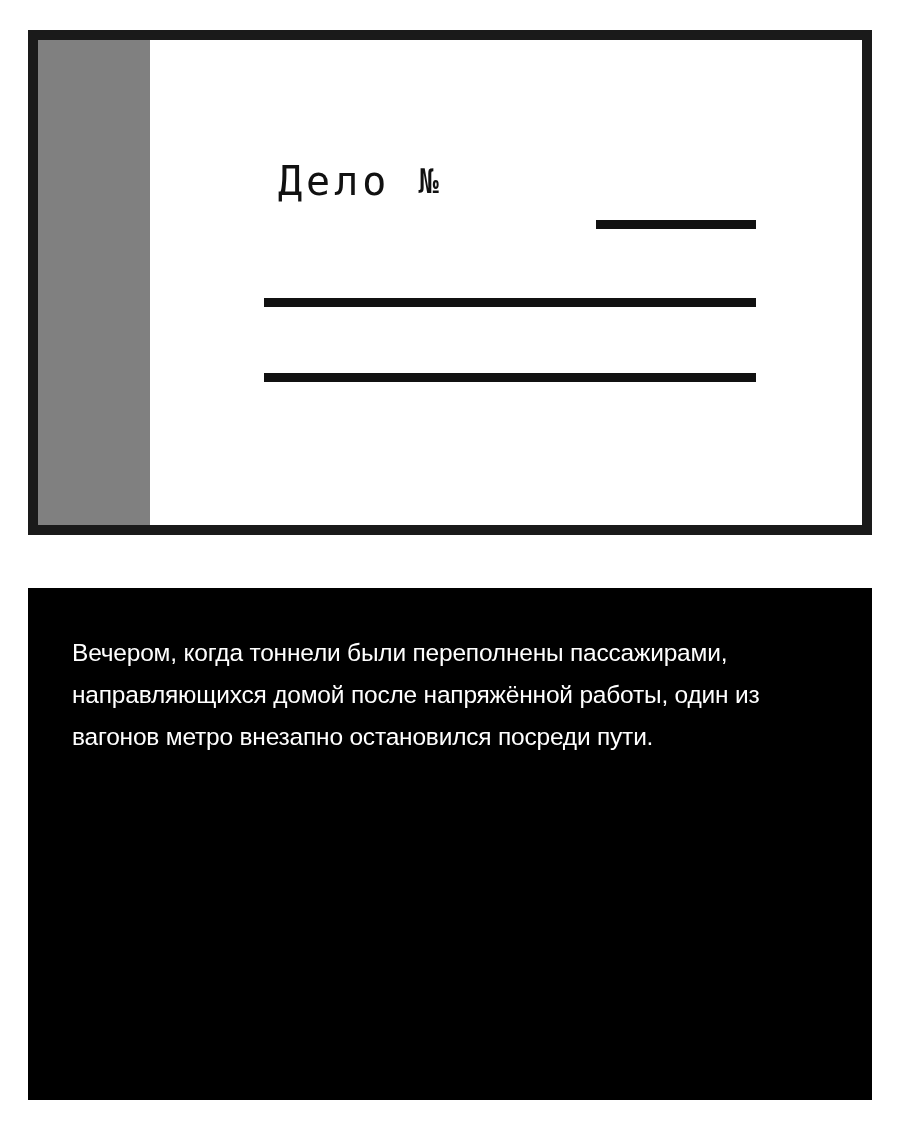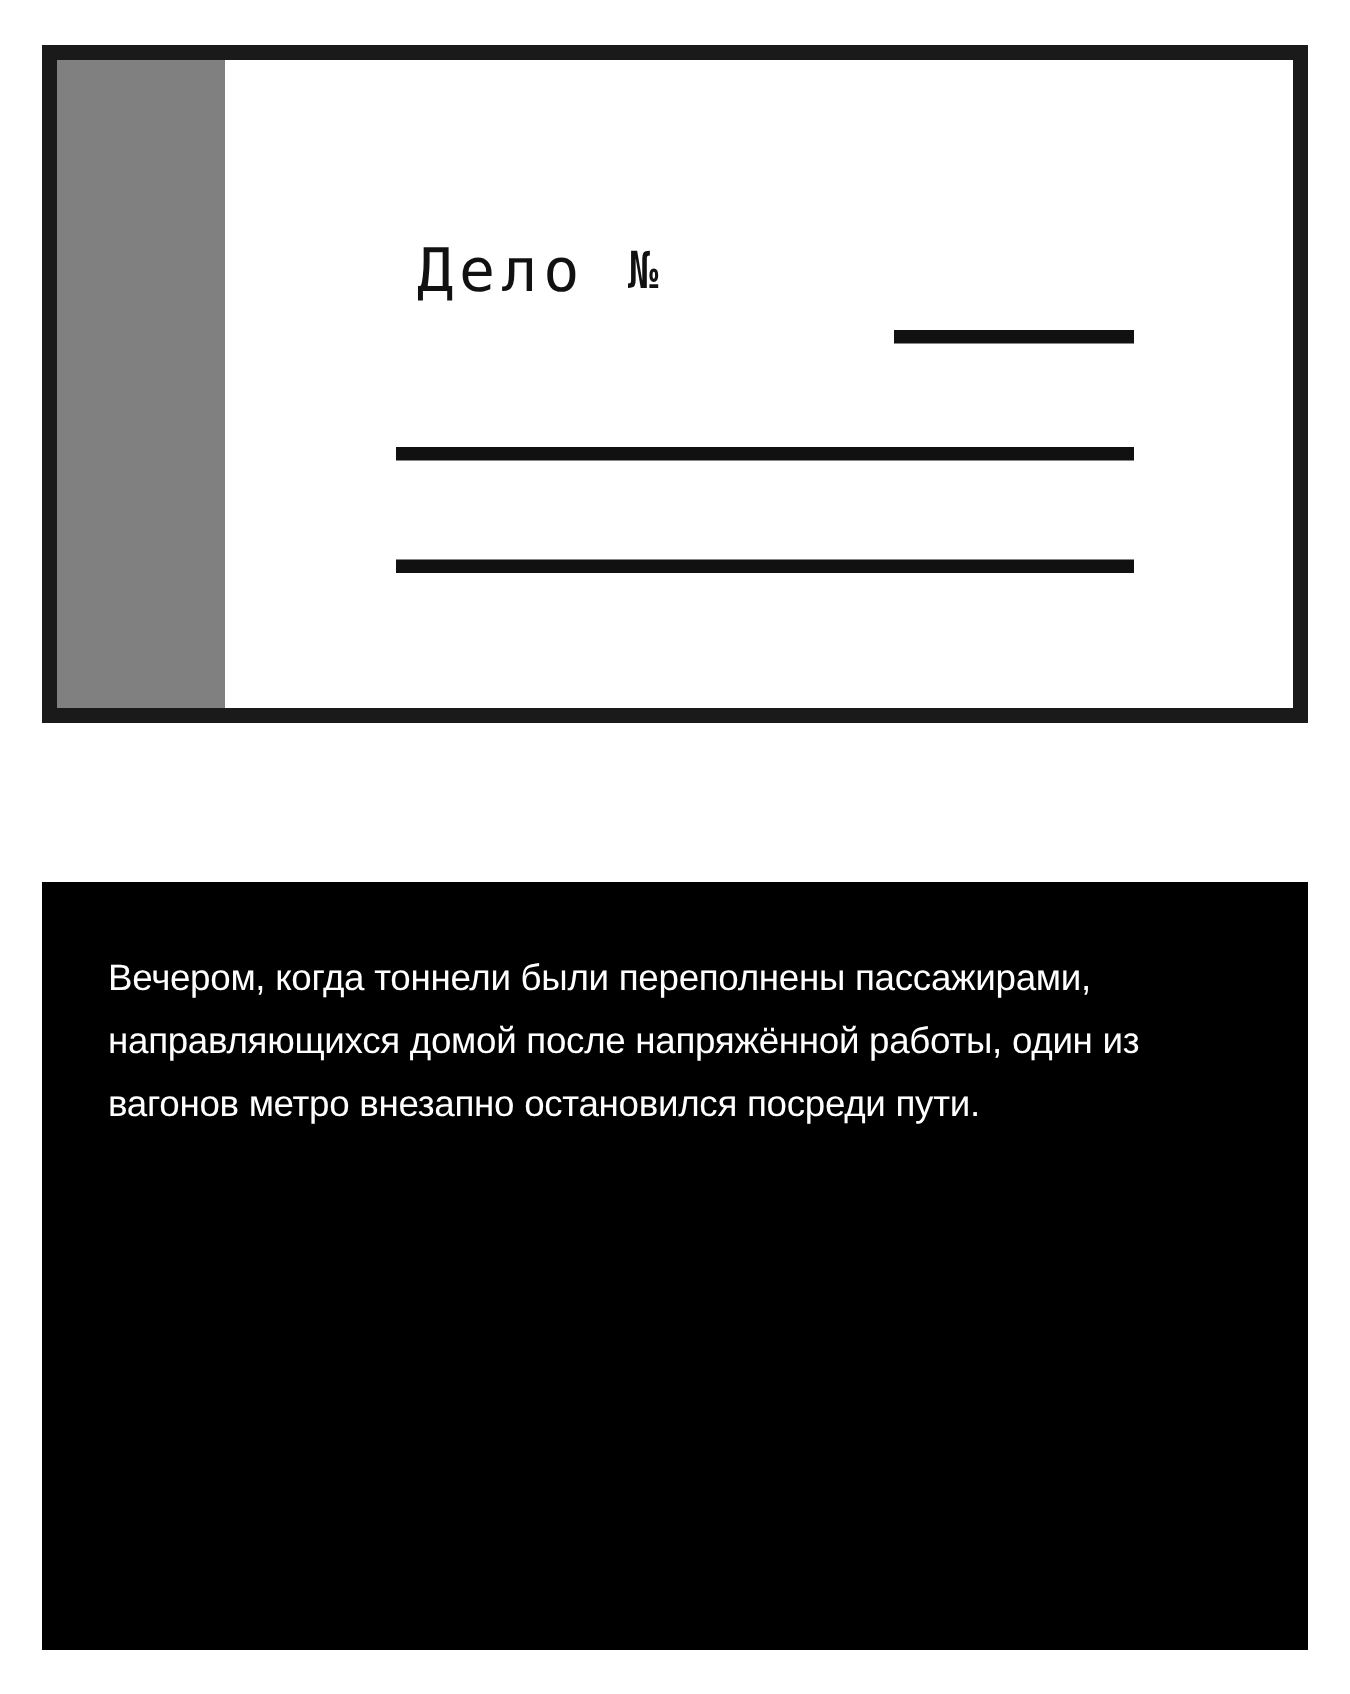--- a/index.html
+++ b/index.html
@@ -14,21 +14,21 @@
     position: relative;
     overflow: hidden;
   }
 
   
   .folder-panel {
     position: absolute;
     left: 28px;
     top: 30px;
     width: 844px;
-    height: 452px;
+    height: 505px;
     background: #1a1a1a;
     box-sizing: border-box;
     padding: 10px;
   }
   .folder-inner {
     position: relative;
     width: 100%;
     height: 100%;
     background: #ffffff;
     overflow: hidden;

